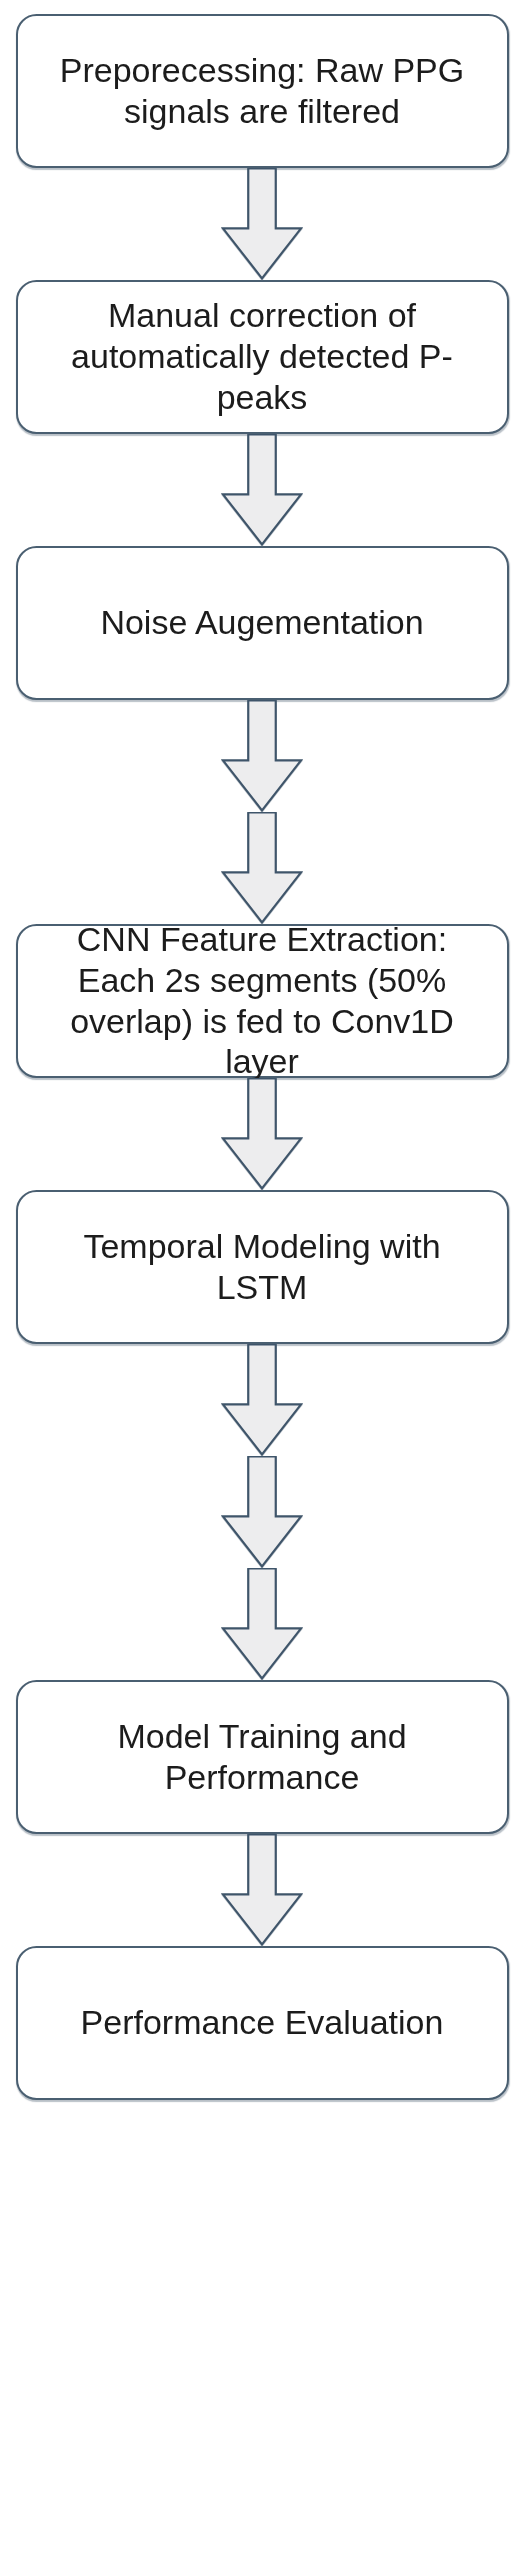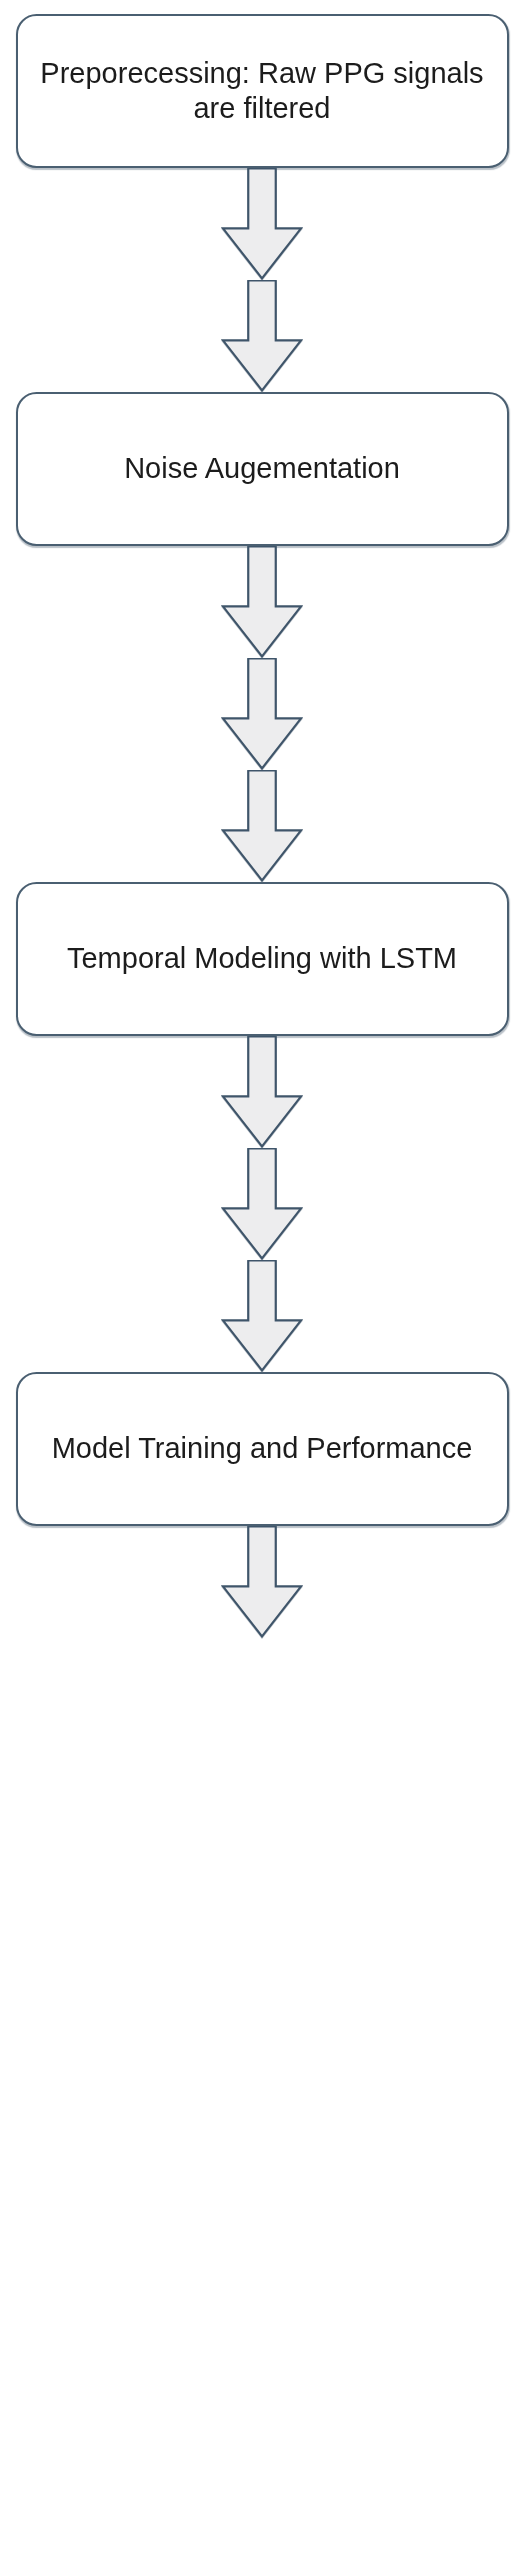--- a/index.html
+++ b/index.html
@@ -27,21 +27,21 @@
     border: 2.2px solid #4a5f71;
     border-radius: 20.5px;
     box-shadow: 0.5px 1.6px 1.1px rgba(100,115,130,0.45);
     display: flex;
     align-items: center;
     justify-content: center;
     text-align: center;
     padding: 0 16px;
   }
   .flow-node .node-label {
-    font-size: 29px;
+    font-size: 34px;
     line-height: 1.2;
     color: #1c1c1c;
     letter-spacing: 0px;
   }
   .flow-arrow {
     height: 112px;
     display: flex;
     justify-content: center;
     align-items: stretch;
   }
@@ -58,20 +58,23 @@
   <div class="flow-node">
     <span class="node-label">Preporecessing: Raw PPG signals are filtered</span>
   </div>
 
   <div class="flow-arrow">
     <svg width="82" height="112" viewBox="0 0 151 208">
       <path d="M 50 1 L 101 1 L 101 112 L 148 112 L 75.5 205 L 3 112 L 50 112 Z" fill="#ededee" stroke="#3f556a" stroke-width="4" stroke-linejoin="miter"></path>
     </svg>
   </div>
 
+  <div class="flow-node">
+    <span class="node-label">Manual correction of automatically detected P-peaks</span>
+  </div>
 
   <div class="flow-arrow">
     <svg width="82" height="112" viewBox="0 0 151 208">
       <path d="M 50 1 L 101 1 L 101 112 L 148 112 L 75.5 205 L 3 112 L 50 112 Z" fill="#ededee" stroke="#3f556a" stroke-width="4" stroke-linejoin="miter"></path>
     </svg>
   </div>
 
   <div class="flow-node">
     <span class="node-label">Noise Augementation</span>
   </div>
@@ -82,20 +85,23 @@
     </svg>
   </div>
 
 
   <div class="flow-arrow">
     <svg width="82" height="112" viewBox="0 0 151 208">
       <path d="M 50 1 L 101 1 L 101 112 L 148 112 L 75.5 205 L 3 112 L 50 112 Z" fill="#ededee" stroke="#3f556a" stroke-width="4" stroke-linejoin="miter"></path>
     </svg>
   </div>
 
+  <div class="flow-node">
+    <span class="node-label">CNN Feature Extraction: Each 2s segments (50% overlap) is fed to Conv1D layer</span>
+  </div>
 
   <div class="flow-arrow">
     <svg width="82" height="112" viewBox="0 0 151 208">
       <path d="M 50 1 L 101 1 L 101 112 L 148 112 L 75.5 205 L 3 112 L 50 112 Z" fill="#ededee" stroke="#3f556a" stroke-width="4" stroke-linejoin="miter"></path>
     </svg>
   </div>
 
   <div class="flow-node">
     <span class="node-label">Temporal Modeling with LSTM</span>
   </div>
@@ -123,15 +129,18 @@
   <div class="flow-node">
     <span class="node-label">Model Training and Performance</span>
   </div>
 
   <div class="flow-arrow">
     <svg width="82" height="112" viewBox="0 0 151 208">
       <path d="M 50 1 L 101 1 L 101 112 L 148 112 L 75.5 205 L 3 112 L 50 112 Z" fill="#ededee" stroke="#3f556a" stroke-width="4" stroke-linejoin="miter"></path>
     </svg>
   </div>
 
+  <div class="flow-node">
+    <span class="node-label">Performance Evaluation</span>
+  </div>
 
 </div>
 
 
 </body></html>

